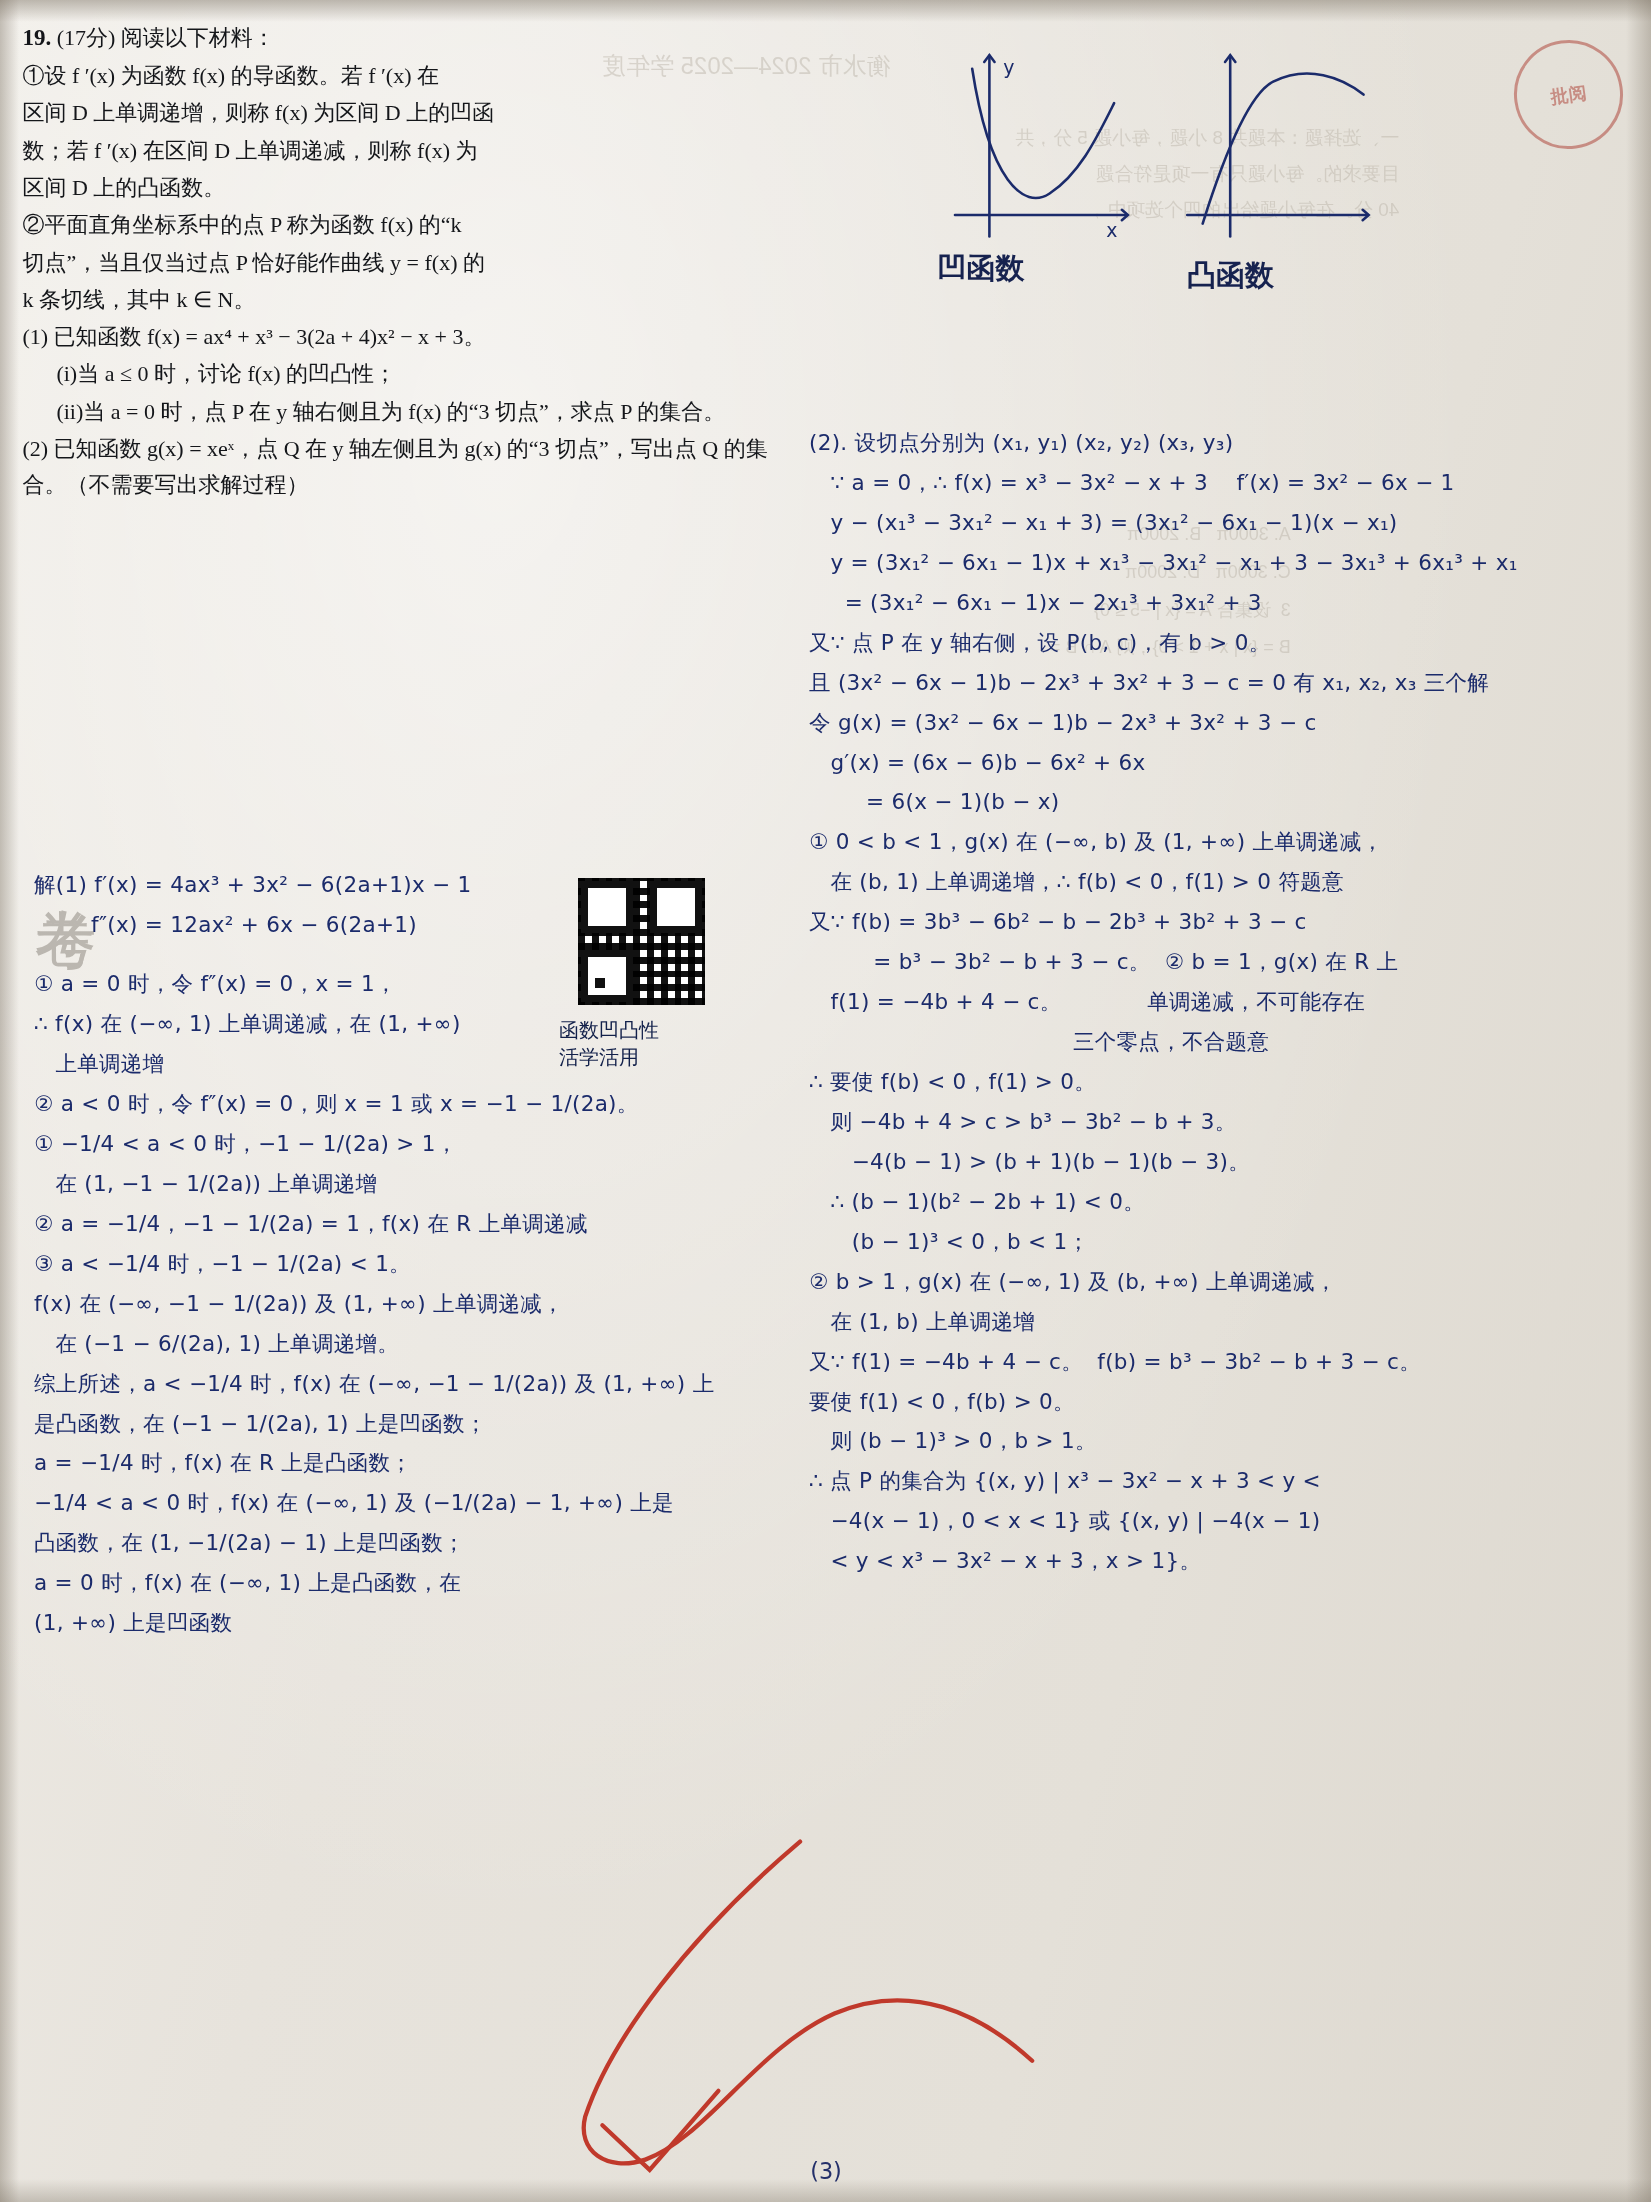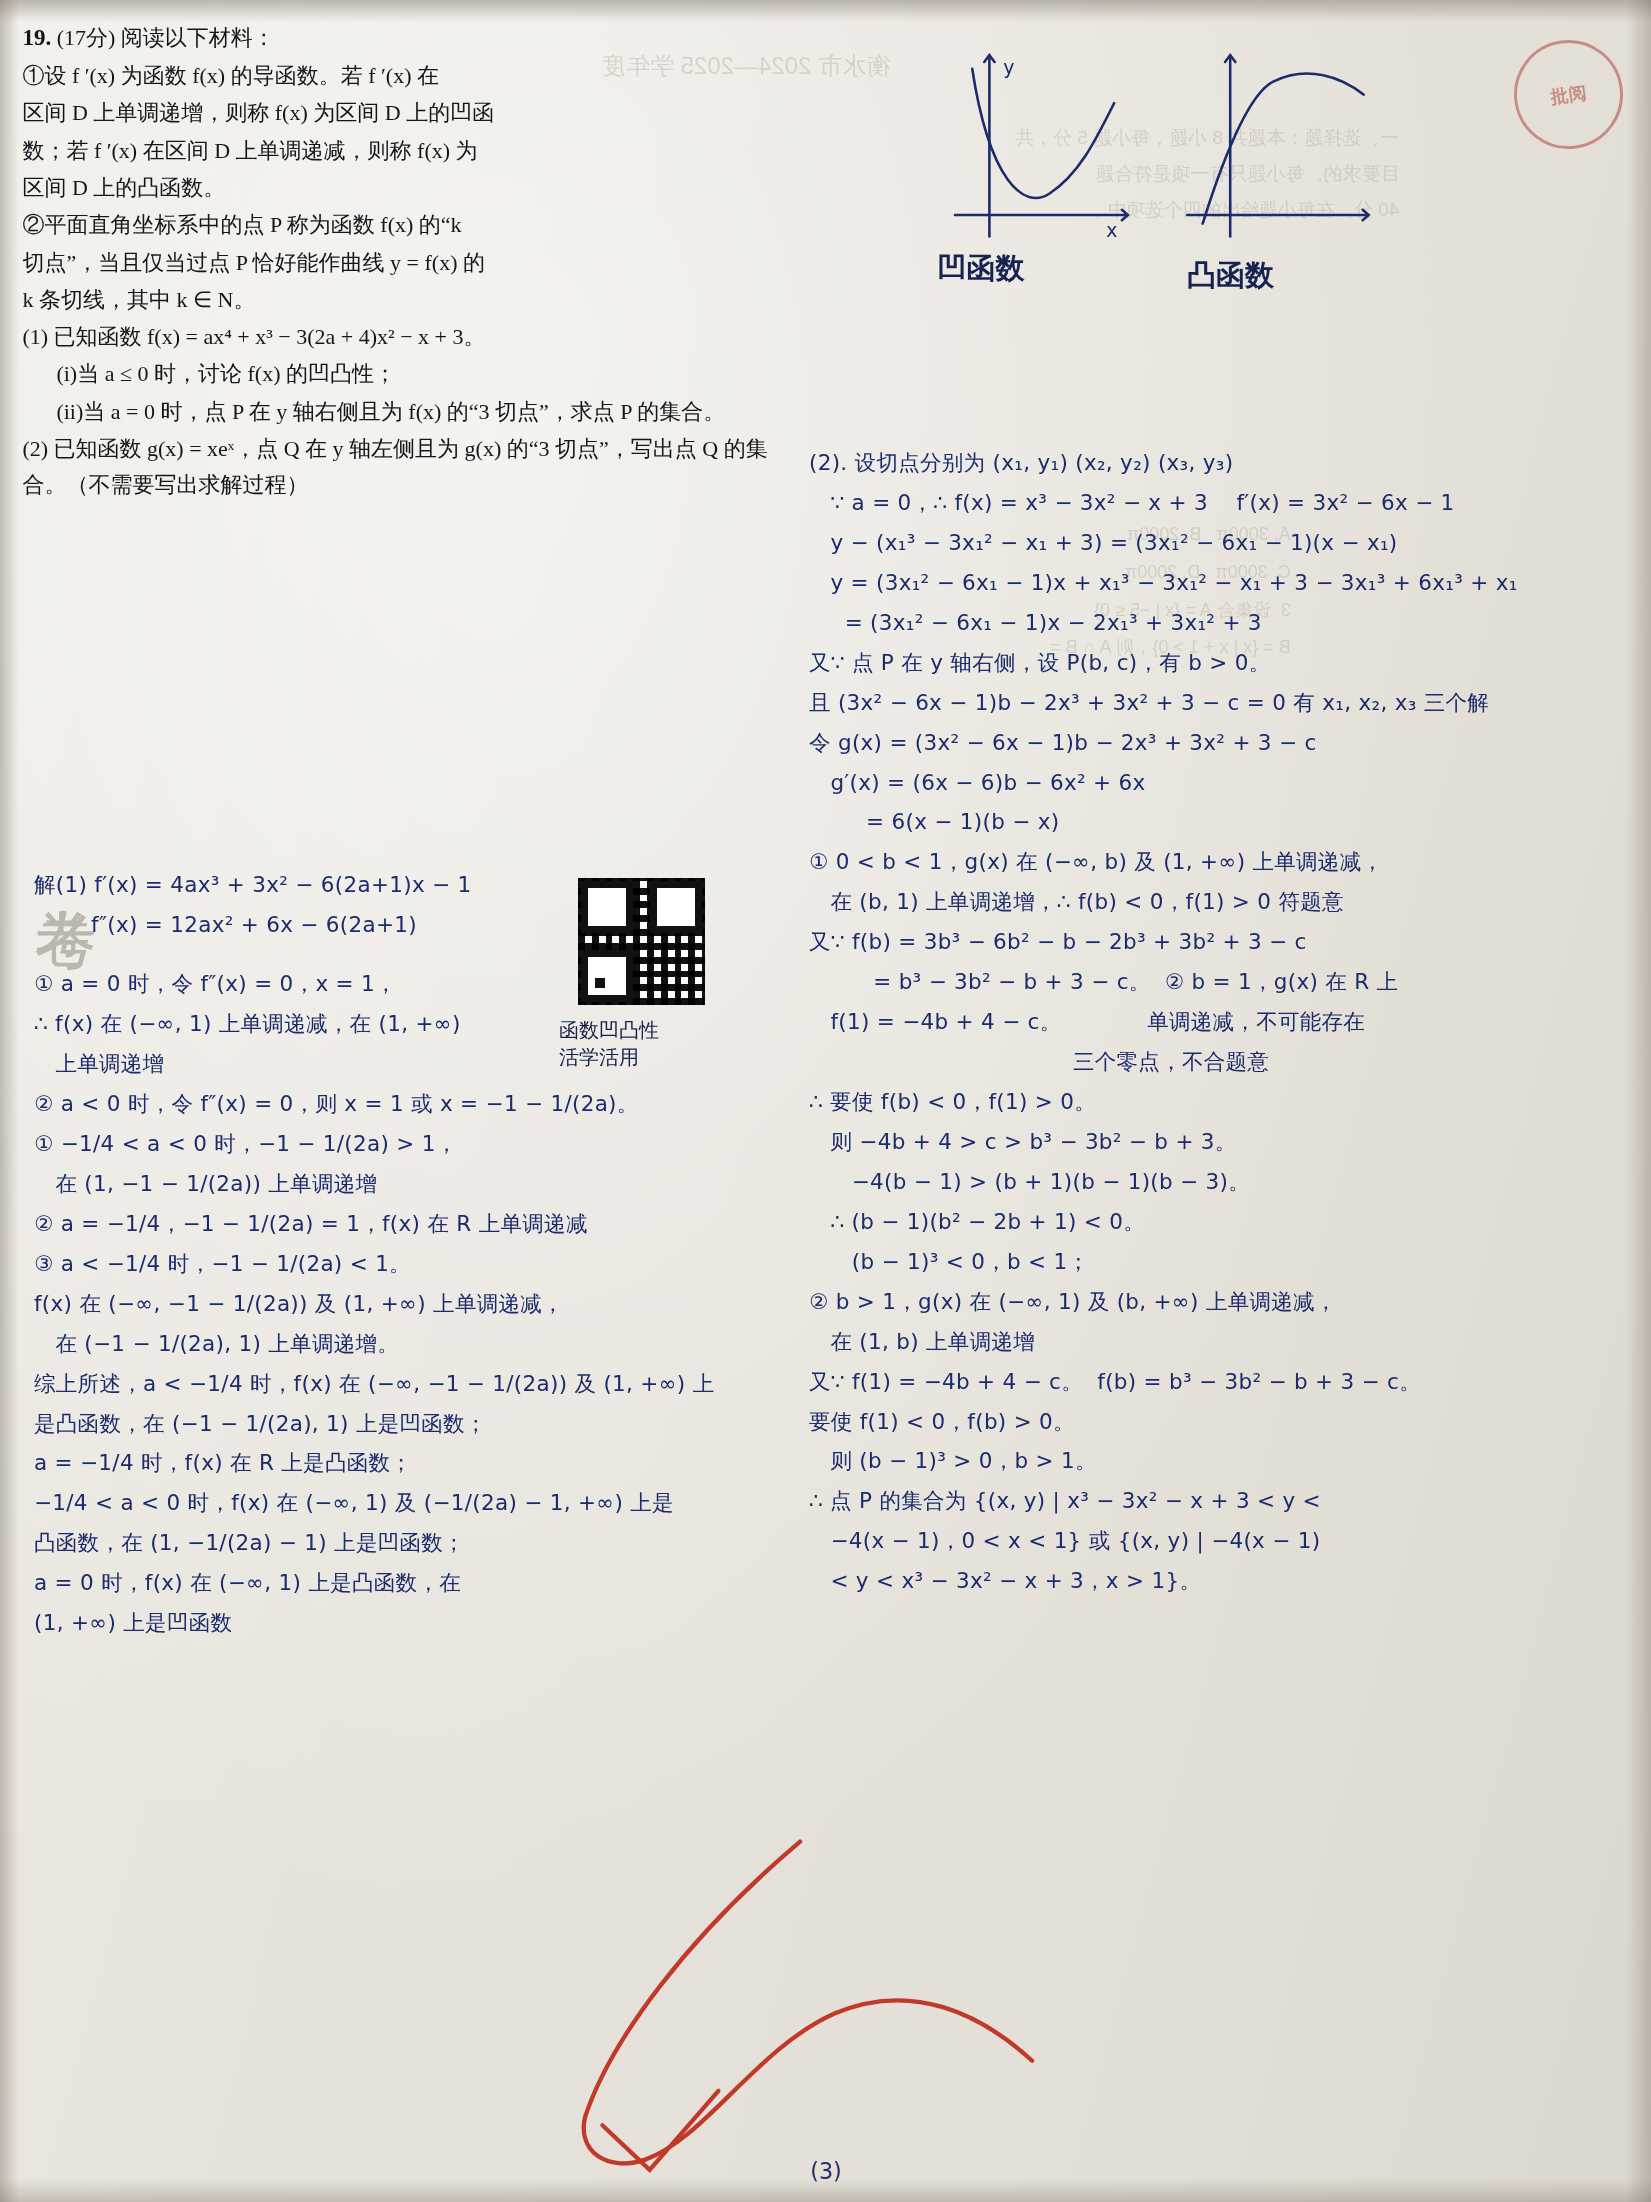--- a/index.html
+++ b/index.html
@@ -51,21 +51,21 @@
   .hand{
     position:absolute;
     color:#1b2b6b;
     font-family:"DejaVu Sans",sans-serif;
     font-size:21.5px;
     line-height:1.5;
     letter-spacing:0.3px;
   }
   .hand .ln{white-space:pre;margin-bottom:7.7px;}
   .hand.left{left:34px;top:869px;width:757px;}
-  .hand.right{left:809px;top:447px;width:817px;}
+  .hand.right{left:809px;top:427px;width:817px;}
 
   
   .graphs{position:absolute;left:929px;top:43px;width:482px;height:258px;}
   .glabel{
     position:absolute;color:#16224f;font-family:"DejaVu Sans",sans-serif;
     font-size:29px;font-weight:bold;
   }
 
   
   .qr{
@@ -185,21 +185,21 @@
     <div class="ln">        f″(x) = 12ax² + 6x − 6(2a+1)</div>
     <div class="ln" style="margin-top:27px;">① a = 0 时，令 f″(x) = 0，x = 1，</div>
     <div class="ln">∴ f(x) 在 (−∞, 1) 上单调递减，在 (1, +∞)</div>
     <div class="ln">   上单调递增</div>
     <div class="ln">② a &lt; 0 时，令 f″(x) = 0，则 x = 1 或 x = −1 − 1/(2a)。</div>
     <div class="ln">① −1/4 &lt; a &lt; 0 时，−1 − 1/(2a) &gt; 1，</div>
     <div class="ln">   在 (1, −1 − 1/(2a)) 上单调递增</div>
     <div class="ln">② a = −1/4，−1 − 1/(2a) = 1，f(x) 在 R 上单调递减</div>
     <div class="ln">③ a &lt; −1/4 时，−1 − 1/(2a) &lt; 1。</div>
     <div class="ln">f(x) 在 (−∞, −1 − 1/(2a)) 及 (1, +∞) 上单调递减，</div>
-    <div class="ln">   在 (−1 − 1/(2a), 1) 上单调递增。</div>
+    <div class="ln">   在 (−1 − 6/(2a), 1) 上单调递增。</div>
     <div class="ln">综上所述，a &lt; −1/4 时，f(x) 在 (−∞, −1 − 1/(2a)) 及 (1, +∞) 上</div>
     <div class="ln">是凸函数，在 (−1 − 1/(2a), 1) 上是凹函数；</div>
     <div class="ln">a = −1/4 时，f(x) 在 R 上是凸函数；</div>
     <div class="ln">−1/4 &lt; a &lt; 0 时，f(x) 在 (−∞, 1) 及 (−1/(2a) − 1, +∞) 上是</div>
     <div class="ln">凸函数，在 (1, −1/(2a) − 1) 上是凹函数；</div>
     <div class="ln">a = 0 时，f(x) 在 (−∞, 1) 上是凸函数，在</div>
     <div class="ln">(1, +∞) 上是凹函数</div>
   </div>
 
   <div class="hand right">

